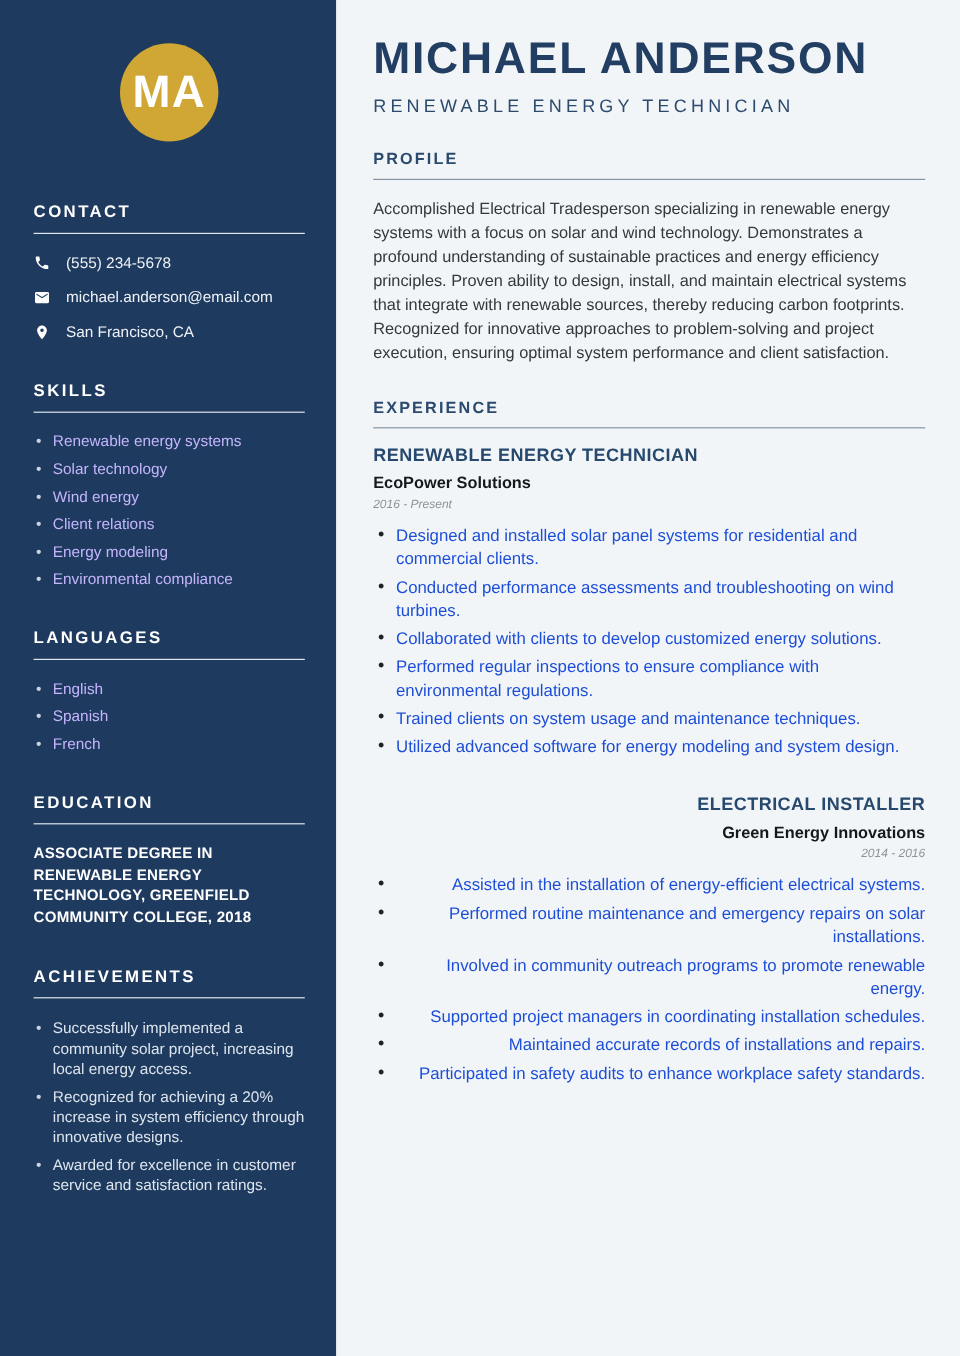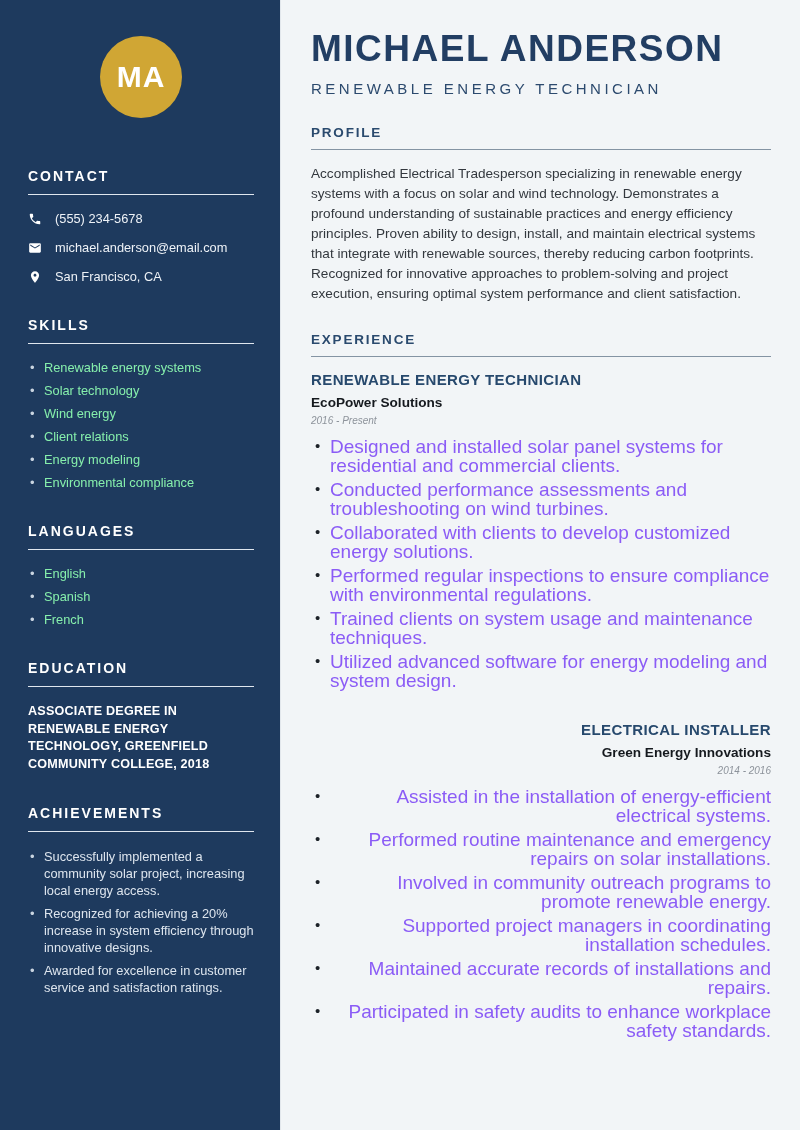--- a/index.html
+++ b/index.html
@@ -17,21 +17,21 @@
     width: 280px; flex: 0 0 280px;
     background: #1e3a5e;
     color: #ffffff;
     padding: 36px 26px 30px 28px;
   }
   .avatar-wrap { display: flex; justify-content: center; margin-bottom: 50px; }
   .avatar {
     width: 82px; height: 82px; border-radius: 50%;
     background: #d0a634;
     display: flex; align-items: center; justify-content: center;
-    color: #ffffff; font-size: 30px; font-weight: bold; letter-spacing: 1px;
+    color: #ffffff; font-size: 38px; font-weight: bold; letter-spacing: 1px;
   }
   .side-section { margin-bottom: 32px; }
   .side-heading {
     font-size: 14px; font-weight: bold; letter-spacing: 2px;
     color: #ffffff;
   }
   .side-rule {
     border: none; border-top: 1px solid #dfe6ee;
     margin: 10px 0 16px 0;
   }
@@ -39,21 +39,21 @@
     display: flex; align-items: flex-start; gap: 13px;
     font-size: 12.8px; color: #eef2f7;
     margin-bottom: 13px; line-height: 16px;
   }
   .contact-item .cicon { flex: 0 0 14px; width: 14px; height: 14px; margin-top: 1px; }
   .contact-item svg { width: 14px; height: 14px; display: block; fill: #ffffff; }
 
   ul.side-list { list-style: none; }
   ul.side-list li {
     position: relative; padding-left: 16px;
-    font-size: 12.8px; color: #86efac;
+    font-size: 12.8px; color: #c4b5fd;
     line-height: 16px; margin-bottom: 7px;
   }
   ul.side-list li::before {
     content: "•"; position: absolute; left: 2px; top: 0;
     color: #c9d4e0; font-size: 13px;
   }
   .edu-text {
     font-size: 12.6px; font-weight: bold; color: #ffffff;
     line-height: 17.5px; letter-spacing: 0.2px;
   }
@@ -99,21 +99,21 @@
     margin-top: 7px;
     font-size: 13.6px; font-weight: bold; color: #15191e;
   }
   .job-dates {
     margin-top: 5px; margin-bottom: 11px;
     font-size: 10px; font-style: italic; color: #8d939b;
   }
   ul.job-bullets { list-style: none; }
   ul.job-bullets li {
     position: relative; padding-left: 19px;
-    font-size: 19px; color: #8b5cf6;
+    font-size: 14px; color: #1d4ed8;
     line-height: 19.5px; margin-bottom: 4px;
   }
   ul.job-bullets li::before {
     content: "•"; position: absolute; left: 4px; top: -1px;
     color: #1c2228; font-size: 15px;
   }
 </style>
 </head>
 <body>
 

